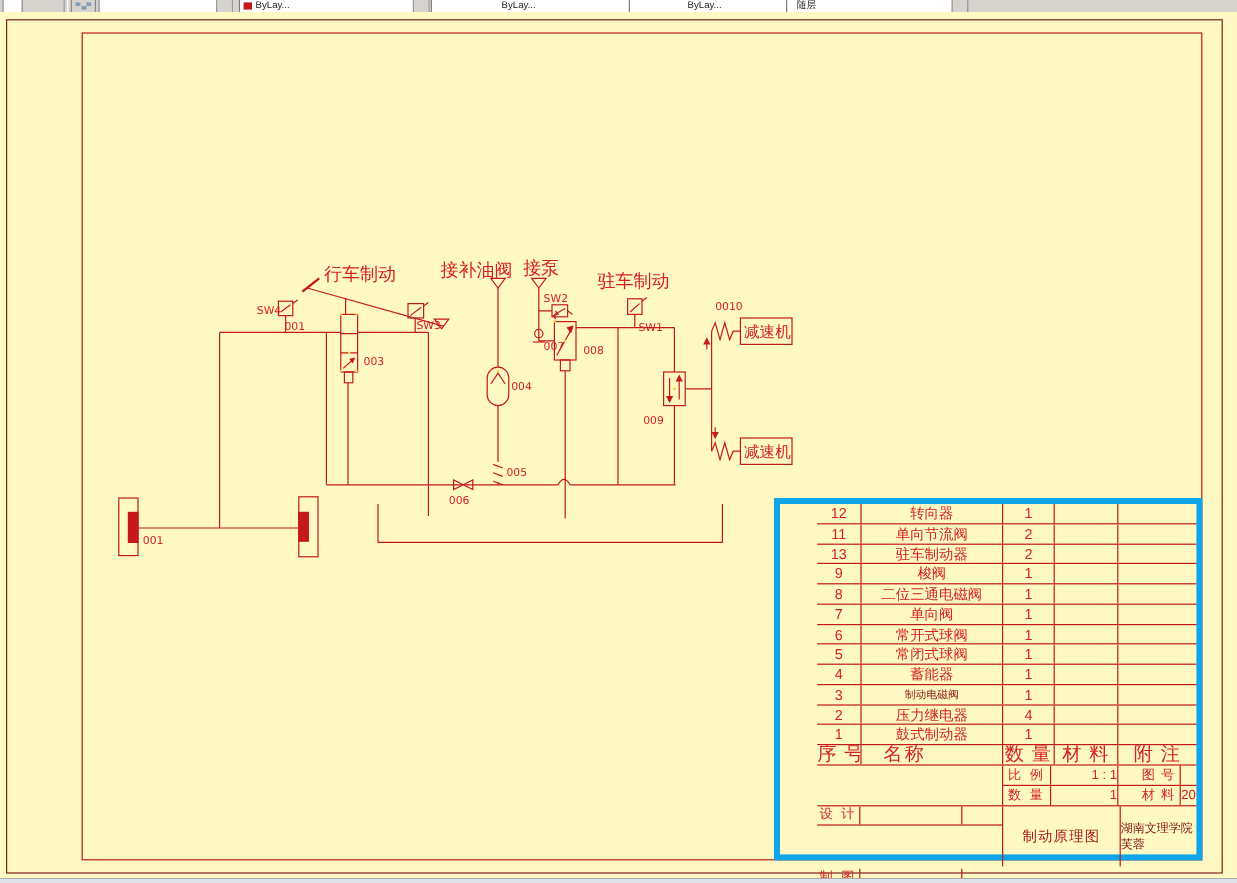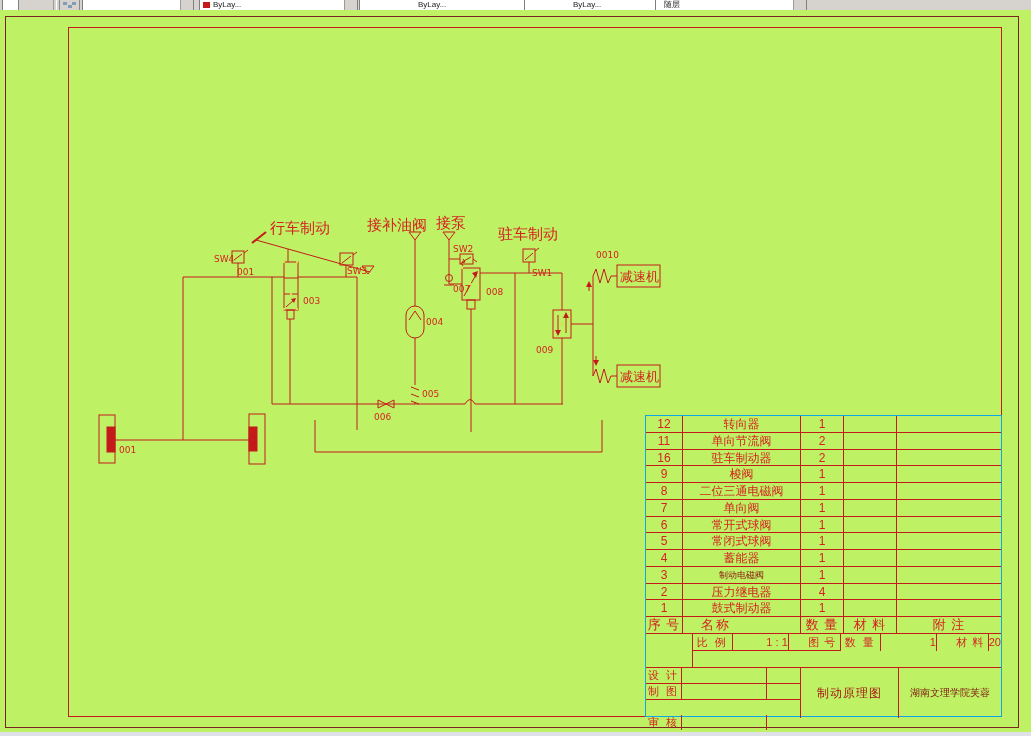--- a/index.html
+++ b/index.html
@@ -9,44 +9,44 @@
   .toolbar{position:absolute;left:0;top:0;width:1031px;height:10px;background:#d6d3ce;overflow:hidden;}
   .tb-white{position:absolute;left:2px;top:-4px;width:15px;height:13px;background:#fff;border:1px solid #808080;}
   .tb-sep{position:absolute;top:-2px;width:2px;height:14px;border-left:1px solid #9a9a9a;border-right:1px solid #fff;}
   .tb-btn{position:absolute;left:59px;top:-4px;width:19px;height:13px;background:#d6d3ce;border:1px solid #8a8a8a;}
   .tb-btn .sq{position:absolute;width:4px;height:3px;background:#7f9db9;}
   .tb-combo{position:absolute;top:-4px;height:13px;background:#fff;border:1px solid #7f7f7f;font-size:8px;color:#222;line-height:16px;white-space:nowrap;overflow:hidden;}
   .tb-combo .arrow{position:absolute;right:0;top:0;width:12px;height:13px;background:#d6d3ce;border-left:1px solid #9a9a9a;}
   .tb-combo .swatch{display:inline-block;width:7px;height:6px;background:#c41a1a;margin:0 3px 0 3px;vertical-align:middle;}
   .tb-combo span.v{vertical-align:top;}
   
-  .canvas{position:absolute;left:0;top:10px;width:1031px;height:722px;background:#bef264;}
+  .canvas{position:absolute;left:0;top:10px;width:1031px;height:722px;background:#fef9c3;}
   .outer-frame{position:absolute;left:5px;top:6px;width:1014px;height:712px;border:1px solid #7c2222;box-sizing:border-box;}
   .inner-frame{position:absolute;left:68px;top:17px;width:934px;height:690px;border:1px solid #c41a1a;box-sizing:border-box;}
   svg.schematic{position:absolute;left:0;top:0;}
   svg text{font-family:"DejaVu Sans","Liberation Sans",sans-serif;}
   
-  .titleblock{position:absolute;left:645px;top:405px;width:357px;height:302px;box-sizing:border-box;border:1px solid #0ea5e9;color:#d42222;}
+  .titleblock{position:absolute;left:645px;top:405px;width:357px;height:302px;box-sizing:border-box;border:5px solid #0ea5e9;color:#d42222;padding-left:31px;}
   .titleblock .c{box-sizing:border-box;border-right:1px solid #c41a1a;overflow:hidden;white-space:nowrap;}
   .prow,.hrow{display:flex;height:16.75px;box-sizing:border-box;border-bottom:1px solid #c41a1a;}
   .hrow{height:17px;}
   .prow .c,.hrow .c{line-height:16px;text-align:center;font-size:12px;}
   .c.no{width:37px;} .c.name{width:118px;} .c.qty{width:43px;} .c.mat{width:53px;} .c.note{flex:1;border-right:none;}
-  .hrow .c{font-size:13px;letter-spacing:1px;}
+  .hrow .c{font-size:16px;letter-spacing:1px;}
   .hrow .name{text-align:left;padding-left:18px;letter-spacing:2px;}
   .name.dim{font-size:9px;color:#8a1212;}
   .info{display:flex;height:34px;box-sizing:border-box;border-bottom:1px solid #c41a1a;}
   .info-left{width:155px;box-sizing:border-box;border-right:1px solid #c41a1a;}
-  .info-right{flex:1;display:flex;flex-direction:row;}
+  .info-right{flex:1;display:flex;flex-direction:column;}
   .irow{display:flex;height:17px;box-sizing:border-box;}
   .irow.first{border-bottom:1px solid #c41a1a;}
   .irow .c{line-height:16px;text-align:center;font-size:11px;}
   .c.i1{width:40px;letter-spacing:2px;} .c.i2{width:56px;text-align:right;} .c.i3{width:36px;letter-spacing:1px;margin-left:16px;} .c.i4{flex:1;border-right:none;}
   .sign{display:flex;height:50px;}
-  .sign-left{width:155px;box-sizing:border-box;border-right:1px solid #c41a1a;display:flex;flex-direction:column;}
+  .sign-left{width:155px;box-sizing:border-box;border-right:1px solid #c41a1a;display:flex;flex-direction:column;gap:36px;}
   .srow{display:flex;height:16.66px;box-sizing:border-box;border-bottom:1px solid #c41a1a;}
   .srow:last-child{border-bottom:none;margin-top:15px;}
   .srow .c{line-height:15px;font-size:11px;}
   .c.s1{width:36px;text-align:center;letter-spacing:2px;} .c.s2{width:85px;} .c.s3{flex:1;border-right:none;}
   .sign-mid{width:98px;box-sizing:border-box;border-right:1px solid #c41a1a;display:flex;align-items:center;justify-content:center;
     font-size:12px;letter-spacing:1px;color:#a81818;}
   .sign-right{flex:1;display:flex;align-items:center;justify-content:center;font-size:10px;color:#7f1414;}
   
   .statusbar{position:absolute;left:0;top:732px;width:1031px;height:4px;background:#dfe0e8;}
 </style>
@@ -237,21 +237,21 @@
 
   <div class="prow">
     <div class="c no">11</div>
     <div class="c name">单向节流阀</div>
     <div class="c qty">2</div>
     <div class="c mat"></div>
     <div class="c note"></div>
   </div>
 
   <div class="prow">
-    <div class="c no">16</div>
+    <div class="c no">13</div>
     <div class="c name">驻车制动器</div>
     <div class="c qty">2</div>
     <div class="c mat"></div>
     <div class="c note"></div>
   </div>
 
   <div class="prow">
     <div class="c no">9</div>
     <div class="c name">梭阀</div>
     <div class="c qty">1</div>

